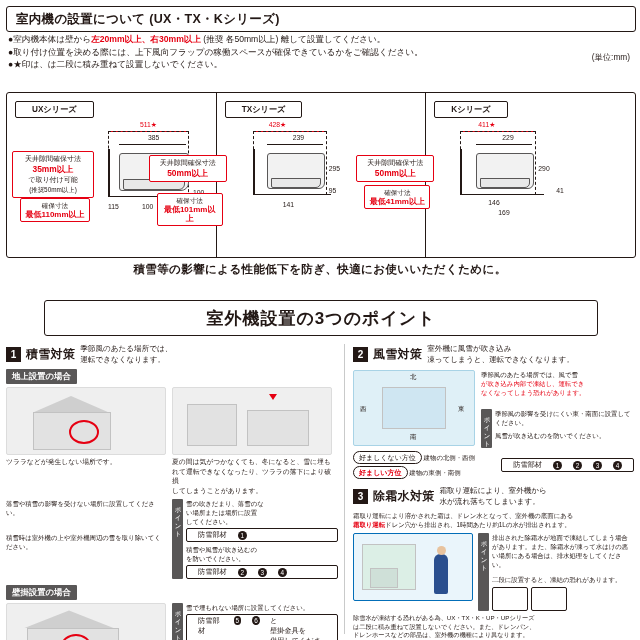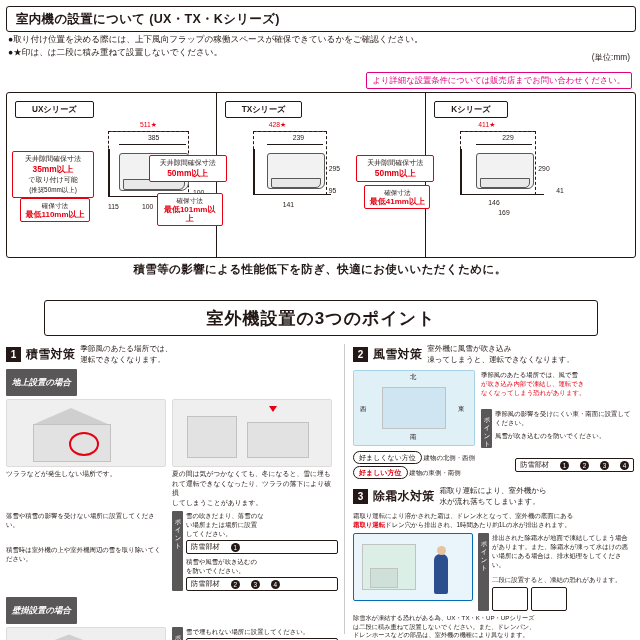--- a/index.html
+++ b/index.html
@@ -87,33 +87,33 @@
   .sechead{display:flex;align-items:center;gap:5px;}
   .secnum{
     width:15px;height:15px;background:#231815;color:#fff;
     font-size:10px;font-weight:bold;display:flex;align-items:center;justify-content:center;
   }
   .sectitle{font-size:12px;font-weight:bold;letter-spacing:0.3px;}
   .secsub{font-size:7.6px;line-height:10.5px;}
 
   .subhead{
     margin-top:5px;background:#595757;color:#fff;font-size:8.4px;font-weight:bold;
-    padding:8px 6px;display:inline-block;border-radius:1px;font-style:italic;
+    padding:2px 6px;display:inline-block;border-radius:1px;
   }
   .pill{
     display:inline-block;border:1px solid #231815;border-radius:8px;
     font-size:7px;padding:1px 5px;background:#fff;
   }
   .badge{
     display:inline-block;background:#231815;color:#fff;border-radius:50%;
     width:9px;height:9px;font-size:6.4px;line-height:9px;text-align:center;margin-left:1px;
   }
   .partrow{
     display:flex;align-items:center;gap:10px;border:1px solid #231815;
-    border-radius:2px;background:#fff;font-size:7.2px;padding:1px 4px;
+    border-radius:2px;background:#fff;font-size:7.2px;padding:1px 11px;
   }
   .pointtag{
     writing-mode:vertical-rl;font-size:6.4px;background:#595757;color:#fff;
     padding:3px 1px;border-radius:1px;letter-spacing:1px;
   }
   .tinytext{font-size:6.8px;line-height:9.6px;}
   .tinytext2{font-size:6.4px;line-height:9px;}
   .house{position:relative;background:#efefef;border:1px solid #dcdcdc;border-radius:2px;}
   .roof{position:absolute;background:#cfcfcf;}
   .wall{position:absolute;background:#e2e2e2;border:1px solid #c2c2c2;}
@@ -131,25 +131,27 @@
 </head>
 <body>
 
 <div class="page">
 
   <div class="title-bar">
     <div class="tt">室内機の設置について (UX・TX・Kシリーズ)</div>
   </div>
 
   <div class="notes">
+    <div>
+      <span>●室内機本体は壁から</span><span class="red">左20mm以上、右30mm以上</span><span> (推奨 各50mm以上) 離して設置してください。</span>
+    </div>
     <div>●取り付け位置を決める際には、上下風向フラップの稼働スペースが確保できているかをご確認ください。</div>
     <div>●★印は、は二段に積み重ねて設置しないでください。</div>
   </div>
   <div class="unit">(単位:mm)</div>
-  <div class="ask">より詳細な設置条件については販売店までお問い合わせください。</div>
 
   <div class="panels">
 
     <div class="panel">
       <div class="ptag">UXシリーズ</div>
 
       <div class="numr" style="left:133px;top:28px;">511★</div>
       <div class="unitline r" style="left:101px;top:38px;width:78px;height:1px;"></div>
       <div class="num" style="left:141px;top:41px;">385</div>
       <div class="unitline" style="left:112px;top:51px;width:67px;height:1px;"></div>

